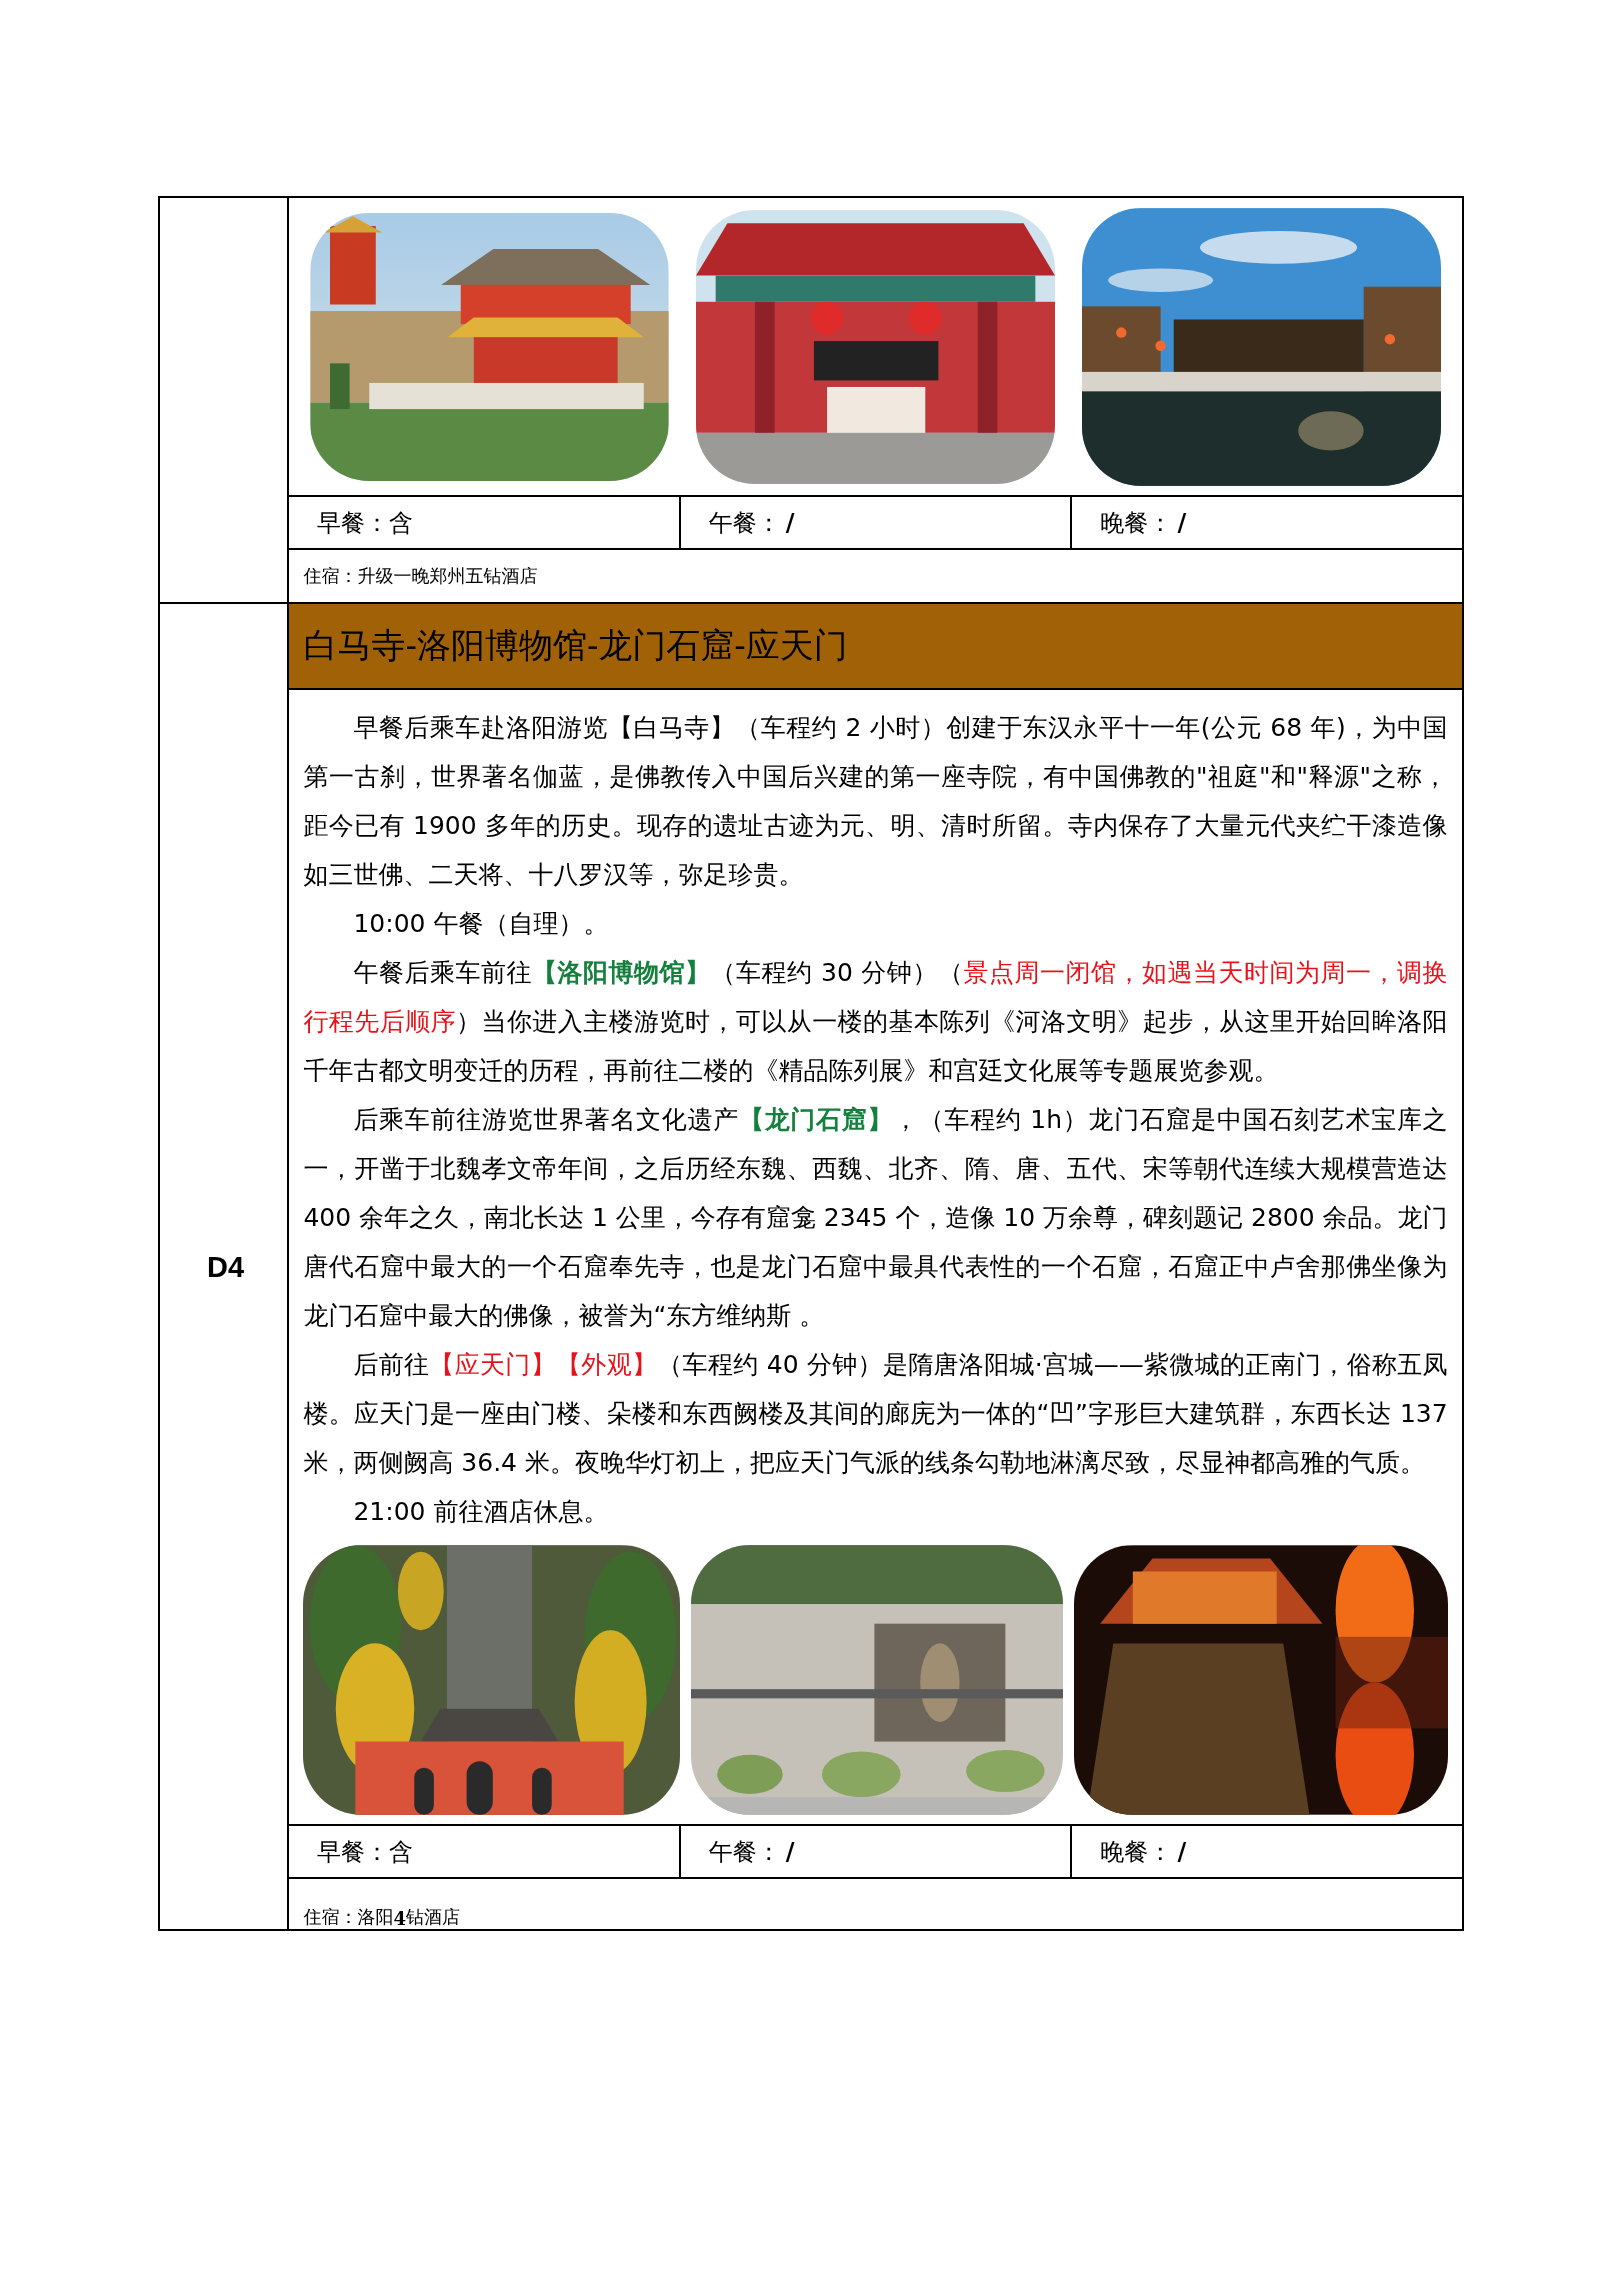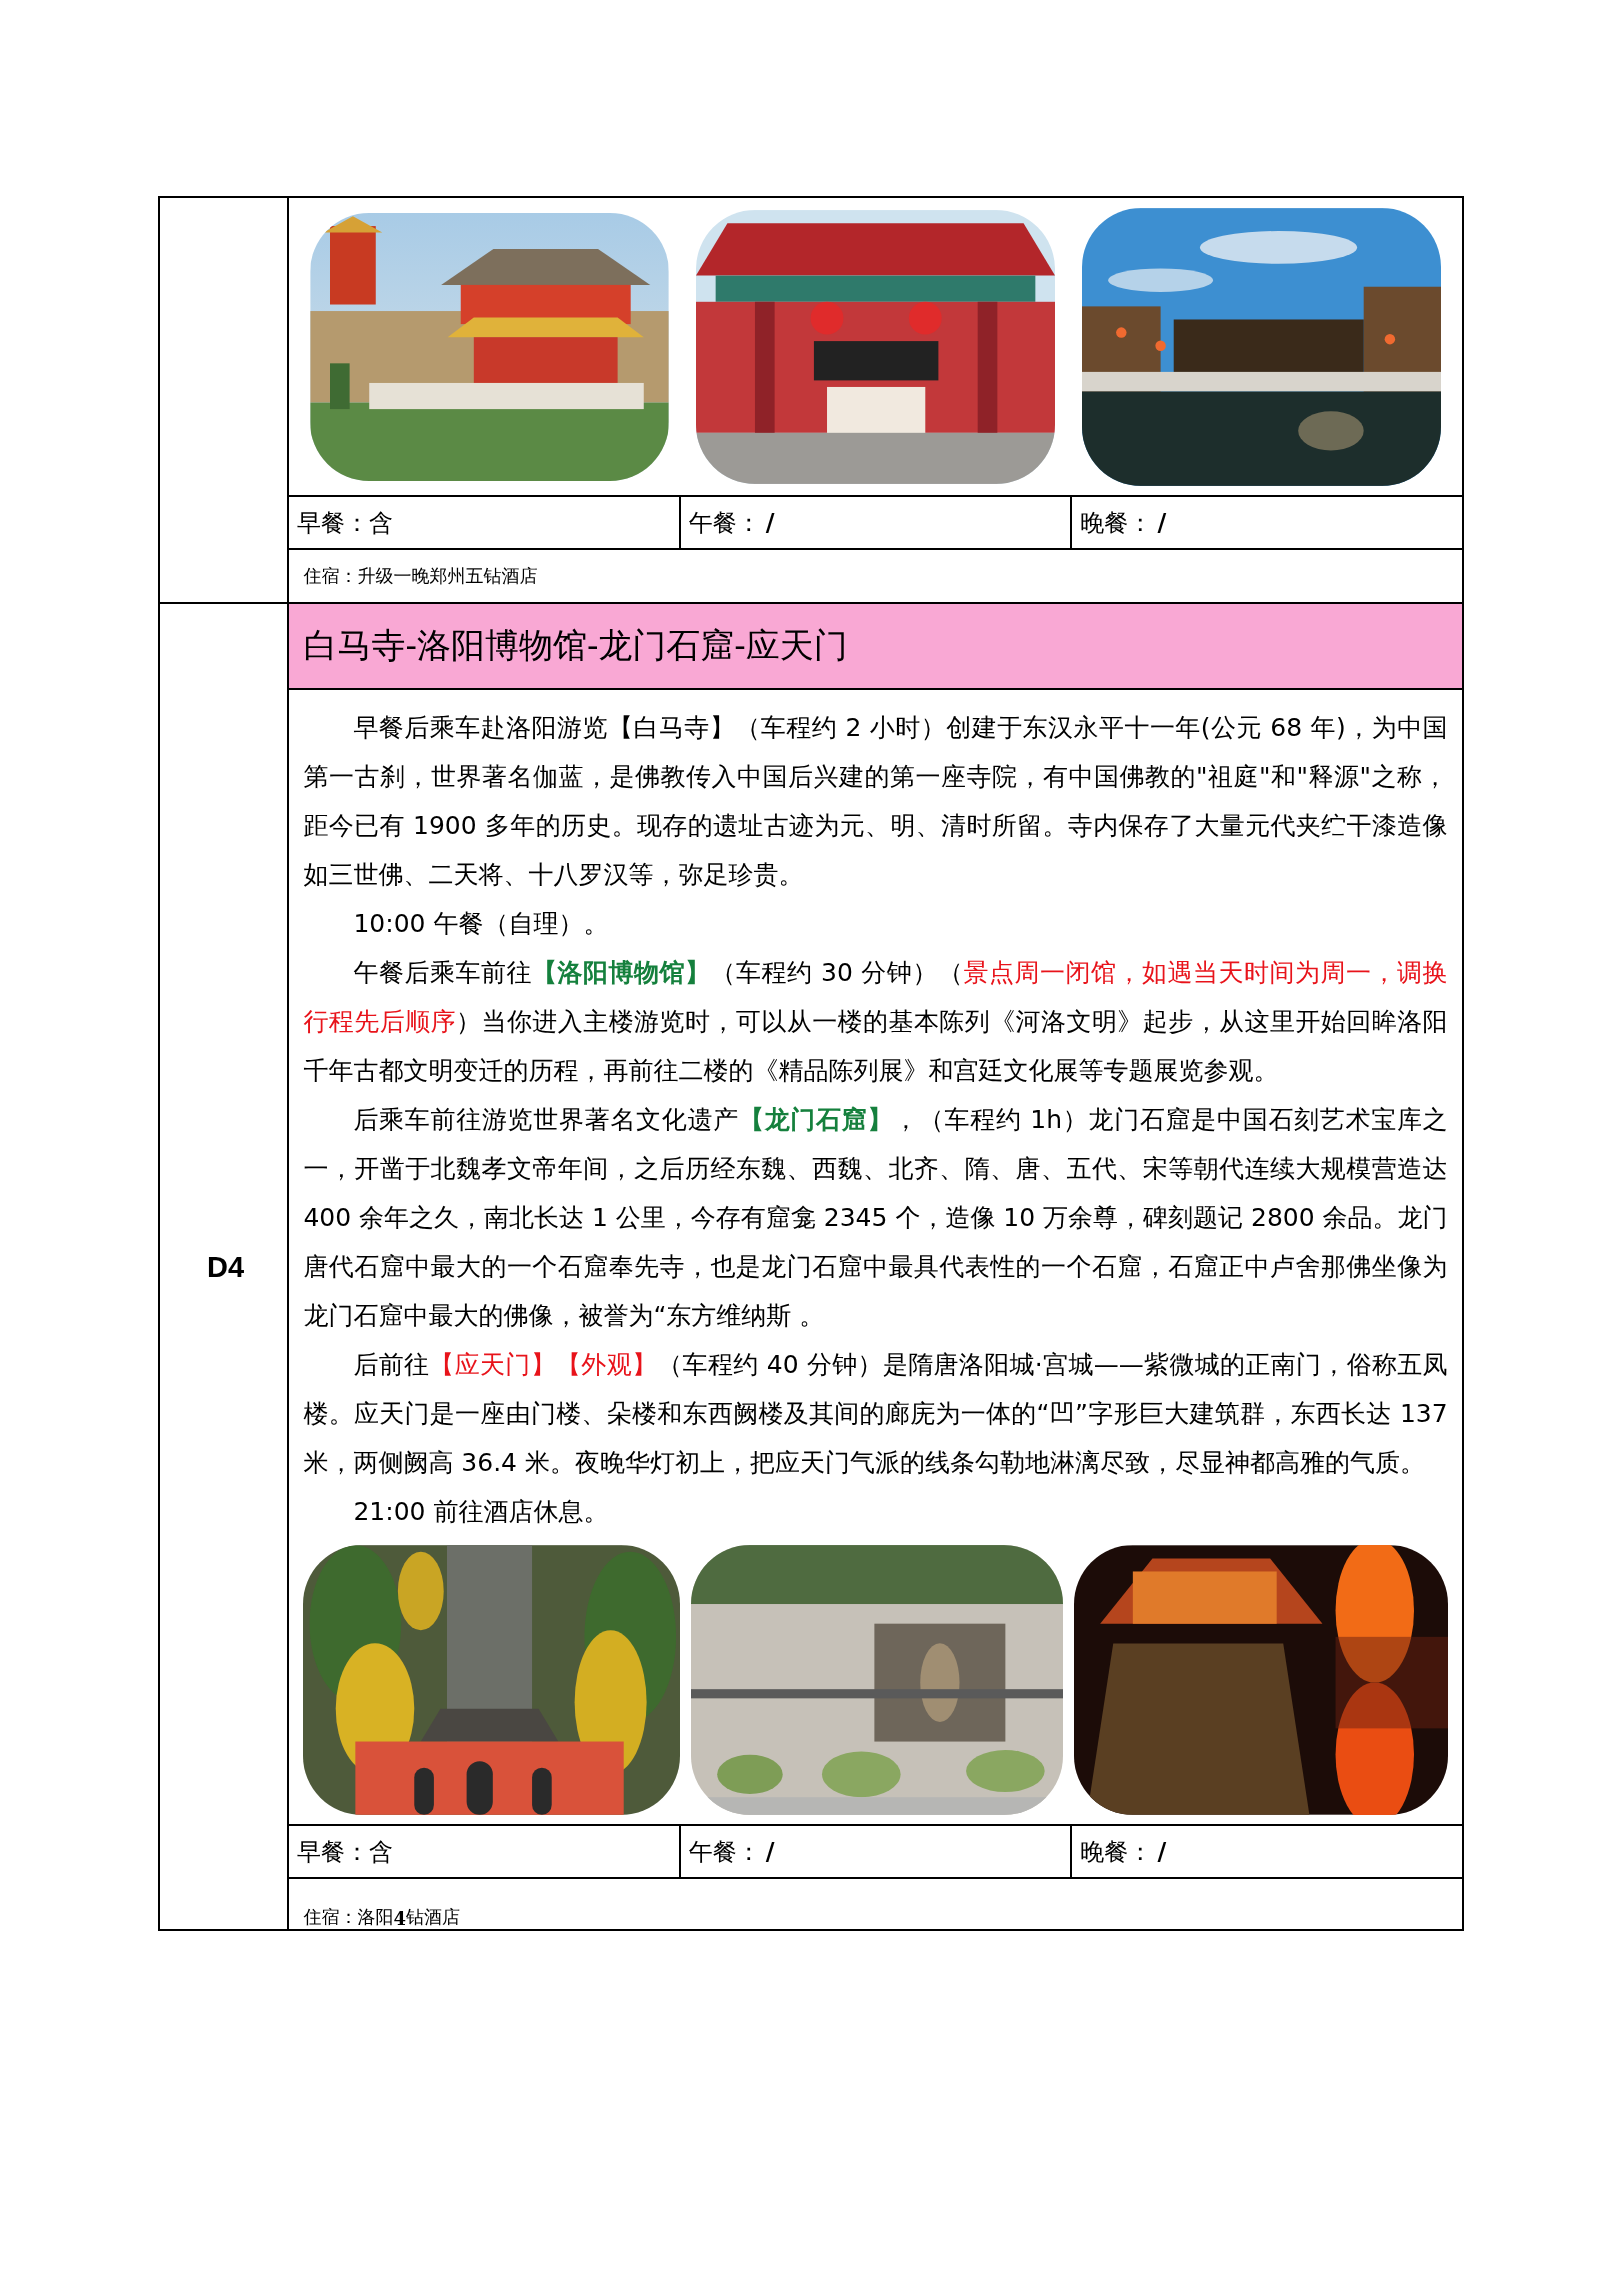--- a/index.html
+++ b/index.html
@@ -11,26 +11,26 @@
   .row:first-child { border-top: none; }
   .daycol { width: 129px; flex: none; border-right: 2px solid #000; box-sizing: border-box; position: relative; }
   .maincol { flex: 1; position: relative; }
 
   .day-label { position: absolute; left: 4px; right: 0; top: 50%; transform: translateY(-50%); text-align: center; font-family: "Liberation Sans", sans-serif; font-weight: bold; font-size: 29px; }
 
   .photos { display: flex; justify-content: space-between; padding: 0 21px; box-sizing: border-box; }
   .photo { width: 359px; border-radius: 59px; overflow: hidden; position: relative; }
 
   .meals { display: flex; height: 51px; border-top: 2px solid #000; }
-  .meal { flex: 1; border-left: 2px solid #000; padding-left: 8px; display: flex; align-items: center; font-family: "DejaVu Serif", "Liberation Serif", serif; font-size: 24px; }
+  .meal { flex: 1; border-left: 2px solid #000; padding-left: 28px; display: flex; align-items: center; font-family: "DejaVu Serif", "Liberation Serif", serif; font-size: 24px; }
   .meal:first-child { border-left: none; }
   .meal b { font-weight: bold; margin-left: 5.2px; }
   .lodging { height: 52px; border-top: 2px solid #000; padding-left: 14.4px; display: flex; align-items: center; font-family: "DejaVu Serif", "Liberation Serif", serif; font-size: 18px; }
 
-  .title-bar { background: #f9a8d4; height: 84px; display: flex; align-items: center; padding-left: 14.4px; font-family: "DejaVu Serif", "Liberation Serif", serif; font-size: 34px; border-bottom: 2px solid #000; }
+  .title-bar { background: #a16207; height: 84px; display: flex; align-items: center; padding-left: 14.4px; font-family: "DejaVu Serif", "Liberation Serif", serif; font-size: 34px; border-bottom: 2px solid #000; }
 
   .body-text { padding: 13px 14.4px 0 14.4px; font-family: "DejaVu Sans", sans-serif; font-size: 25px; line-height: 49px; text-align: justify; }
   .body-text p { margin: 0; text-indent: 2em; }
   .red { color: #E8131A; }
   .red-b { color: #15803d; font-weight: bold; }
 </style>
 </head>
 <body>
 
 <div class="page">

